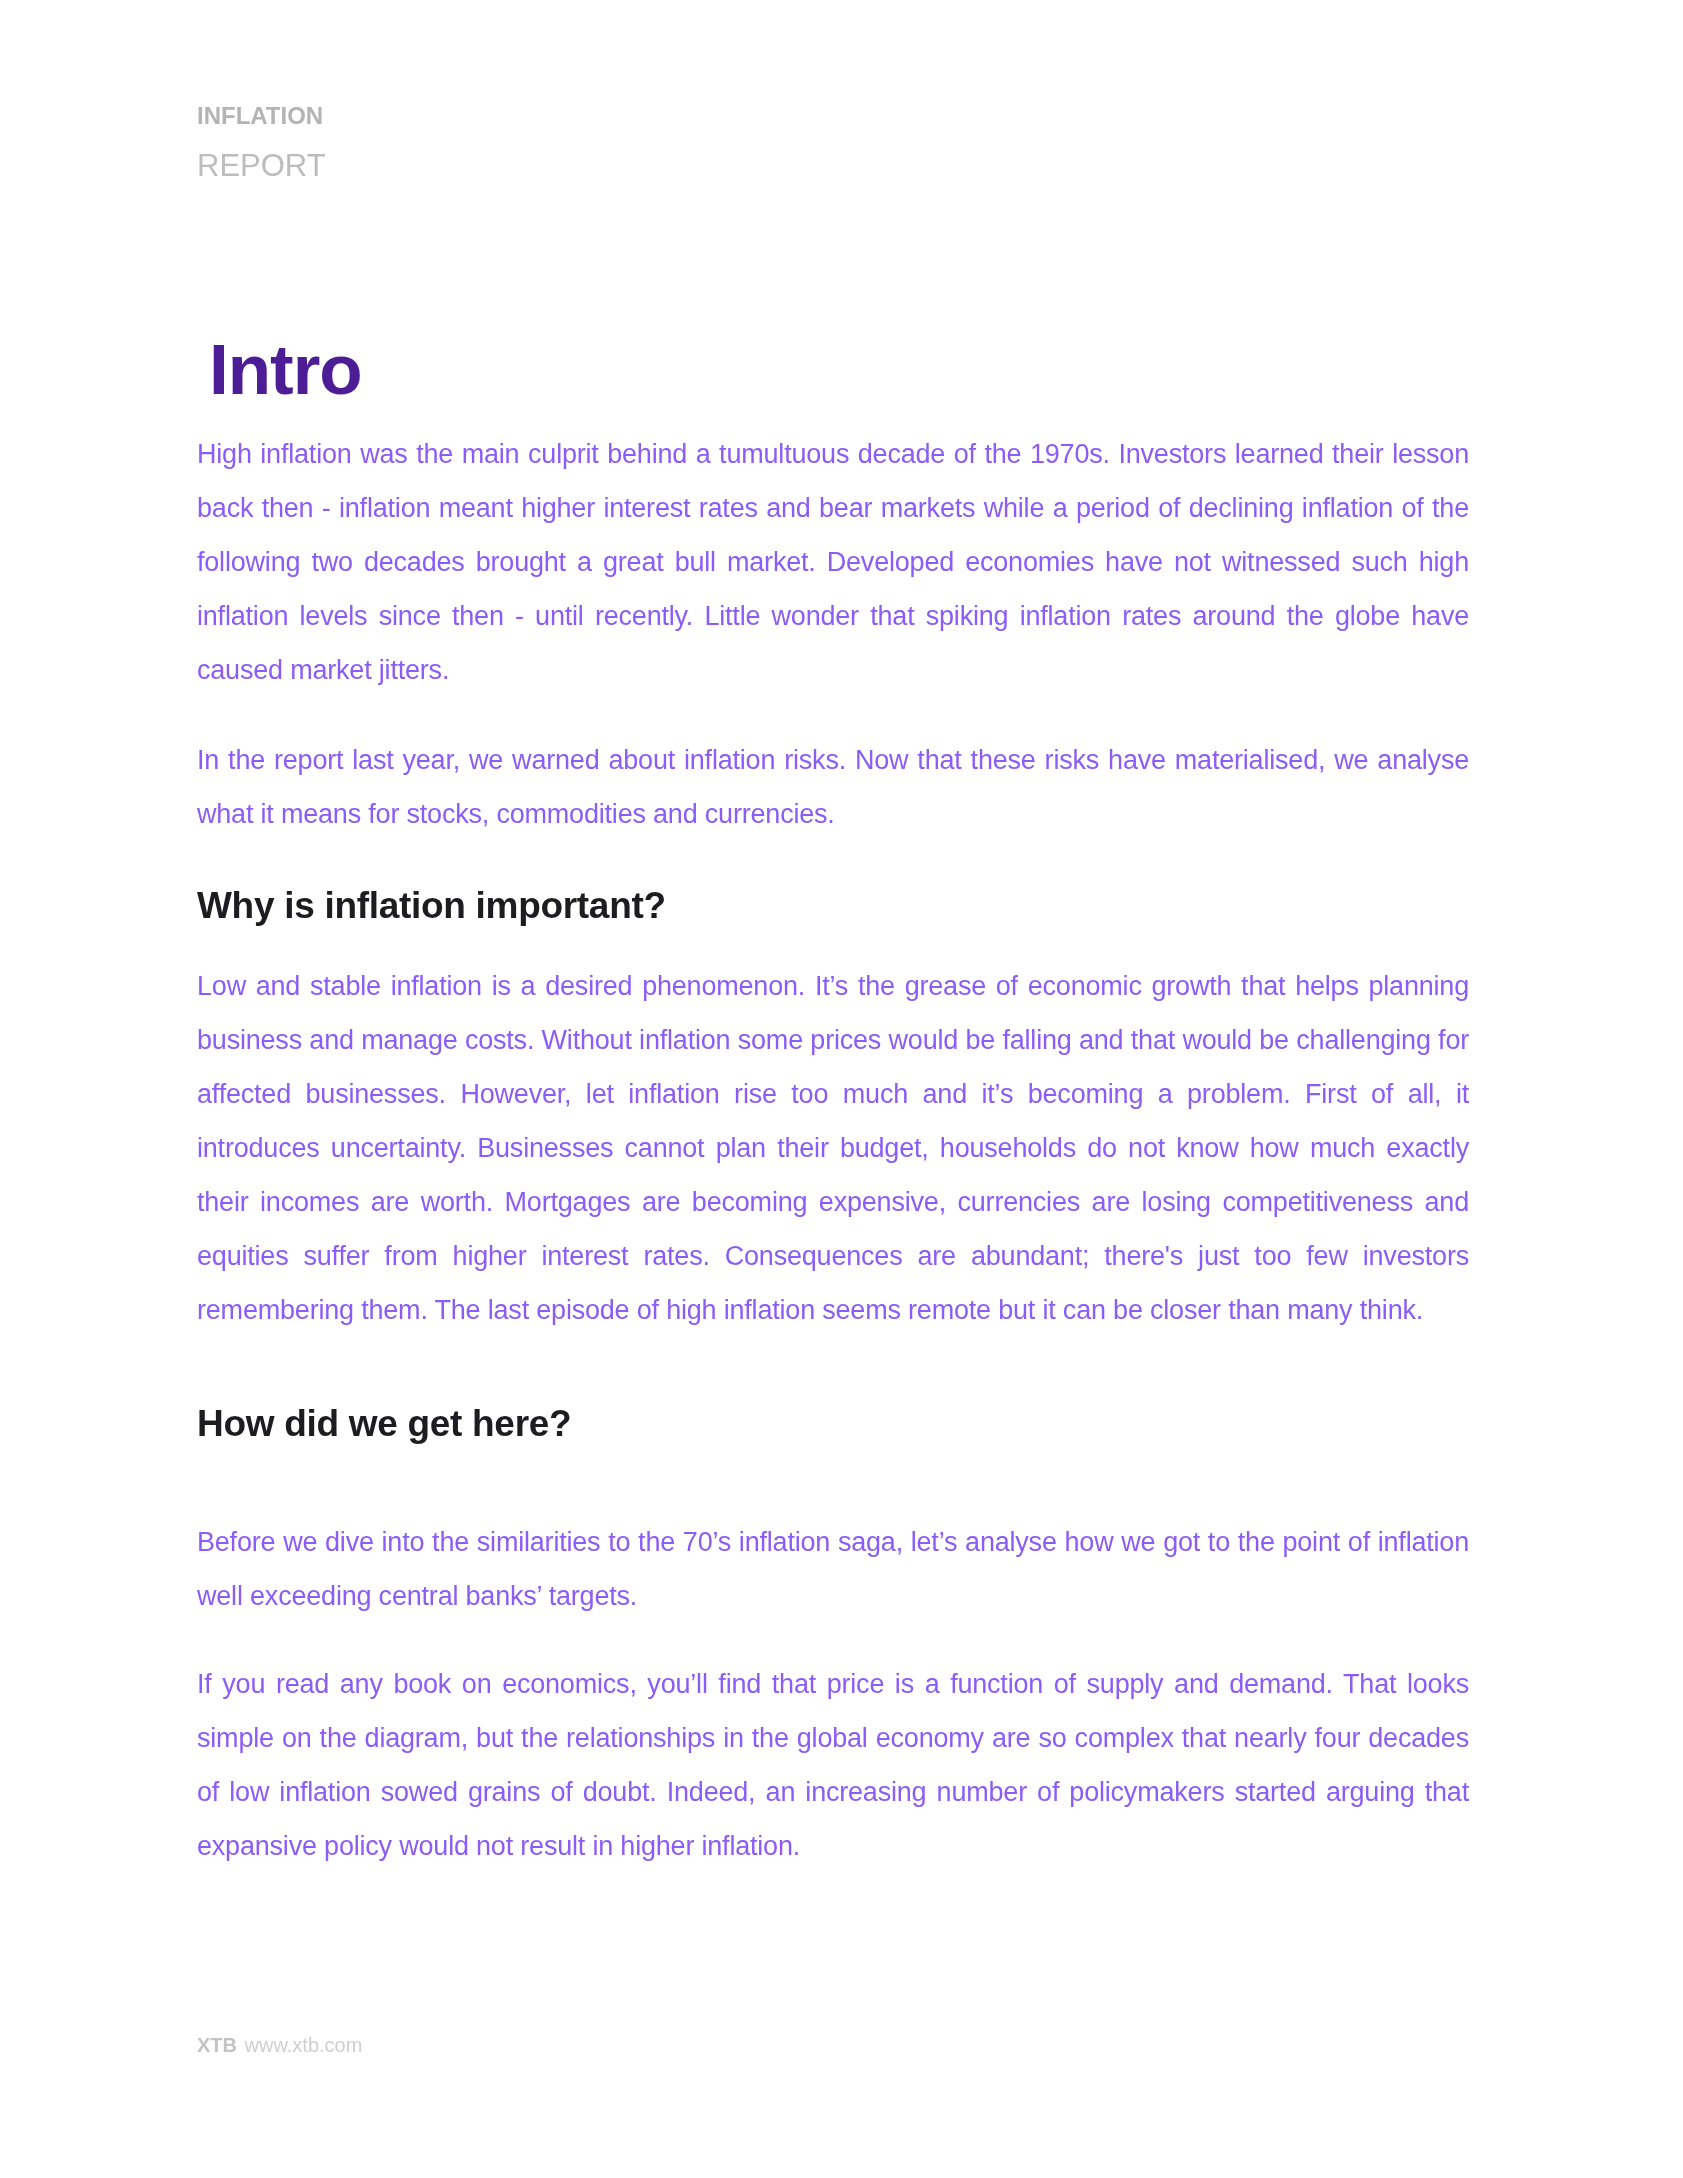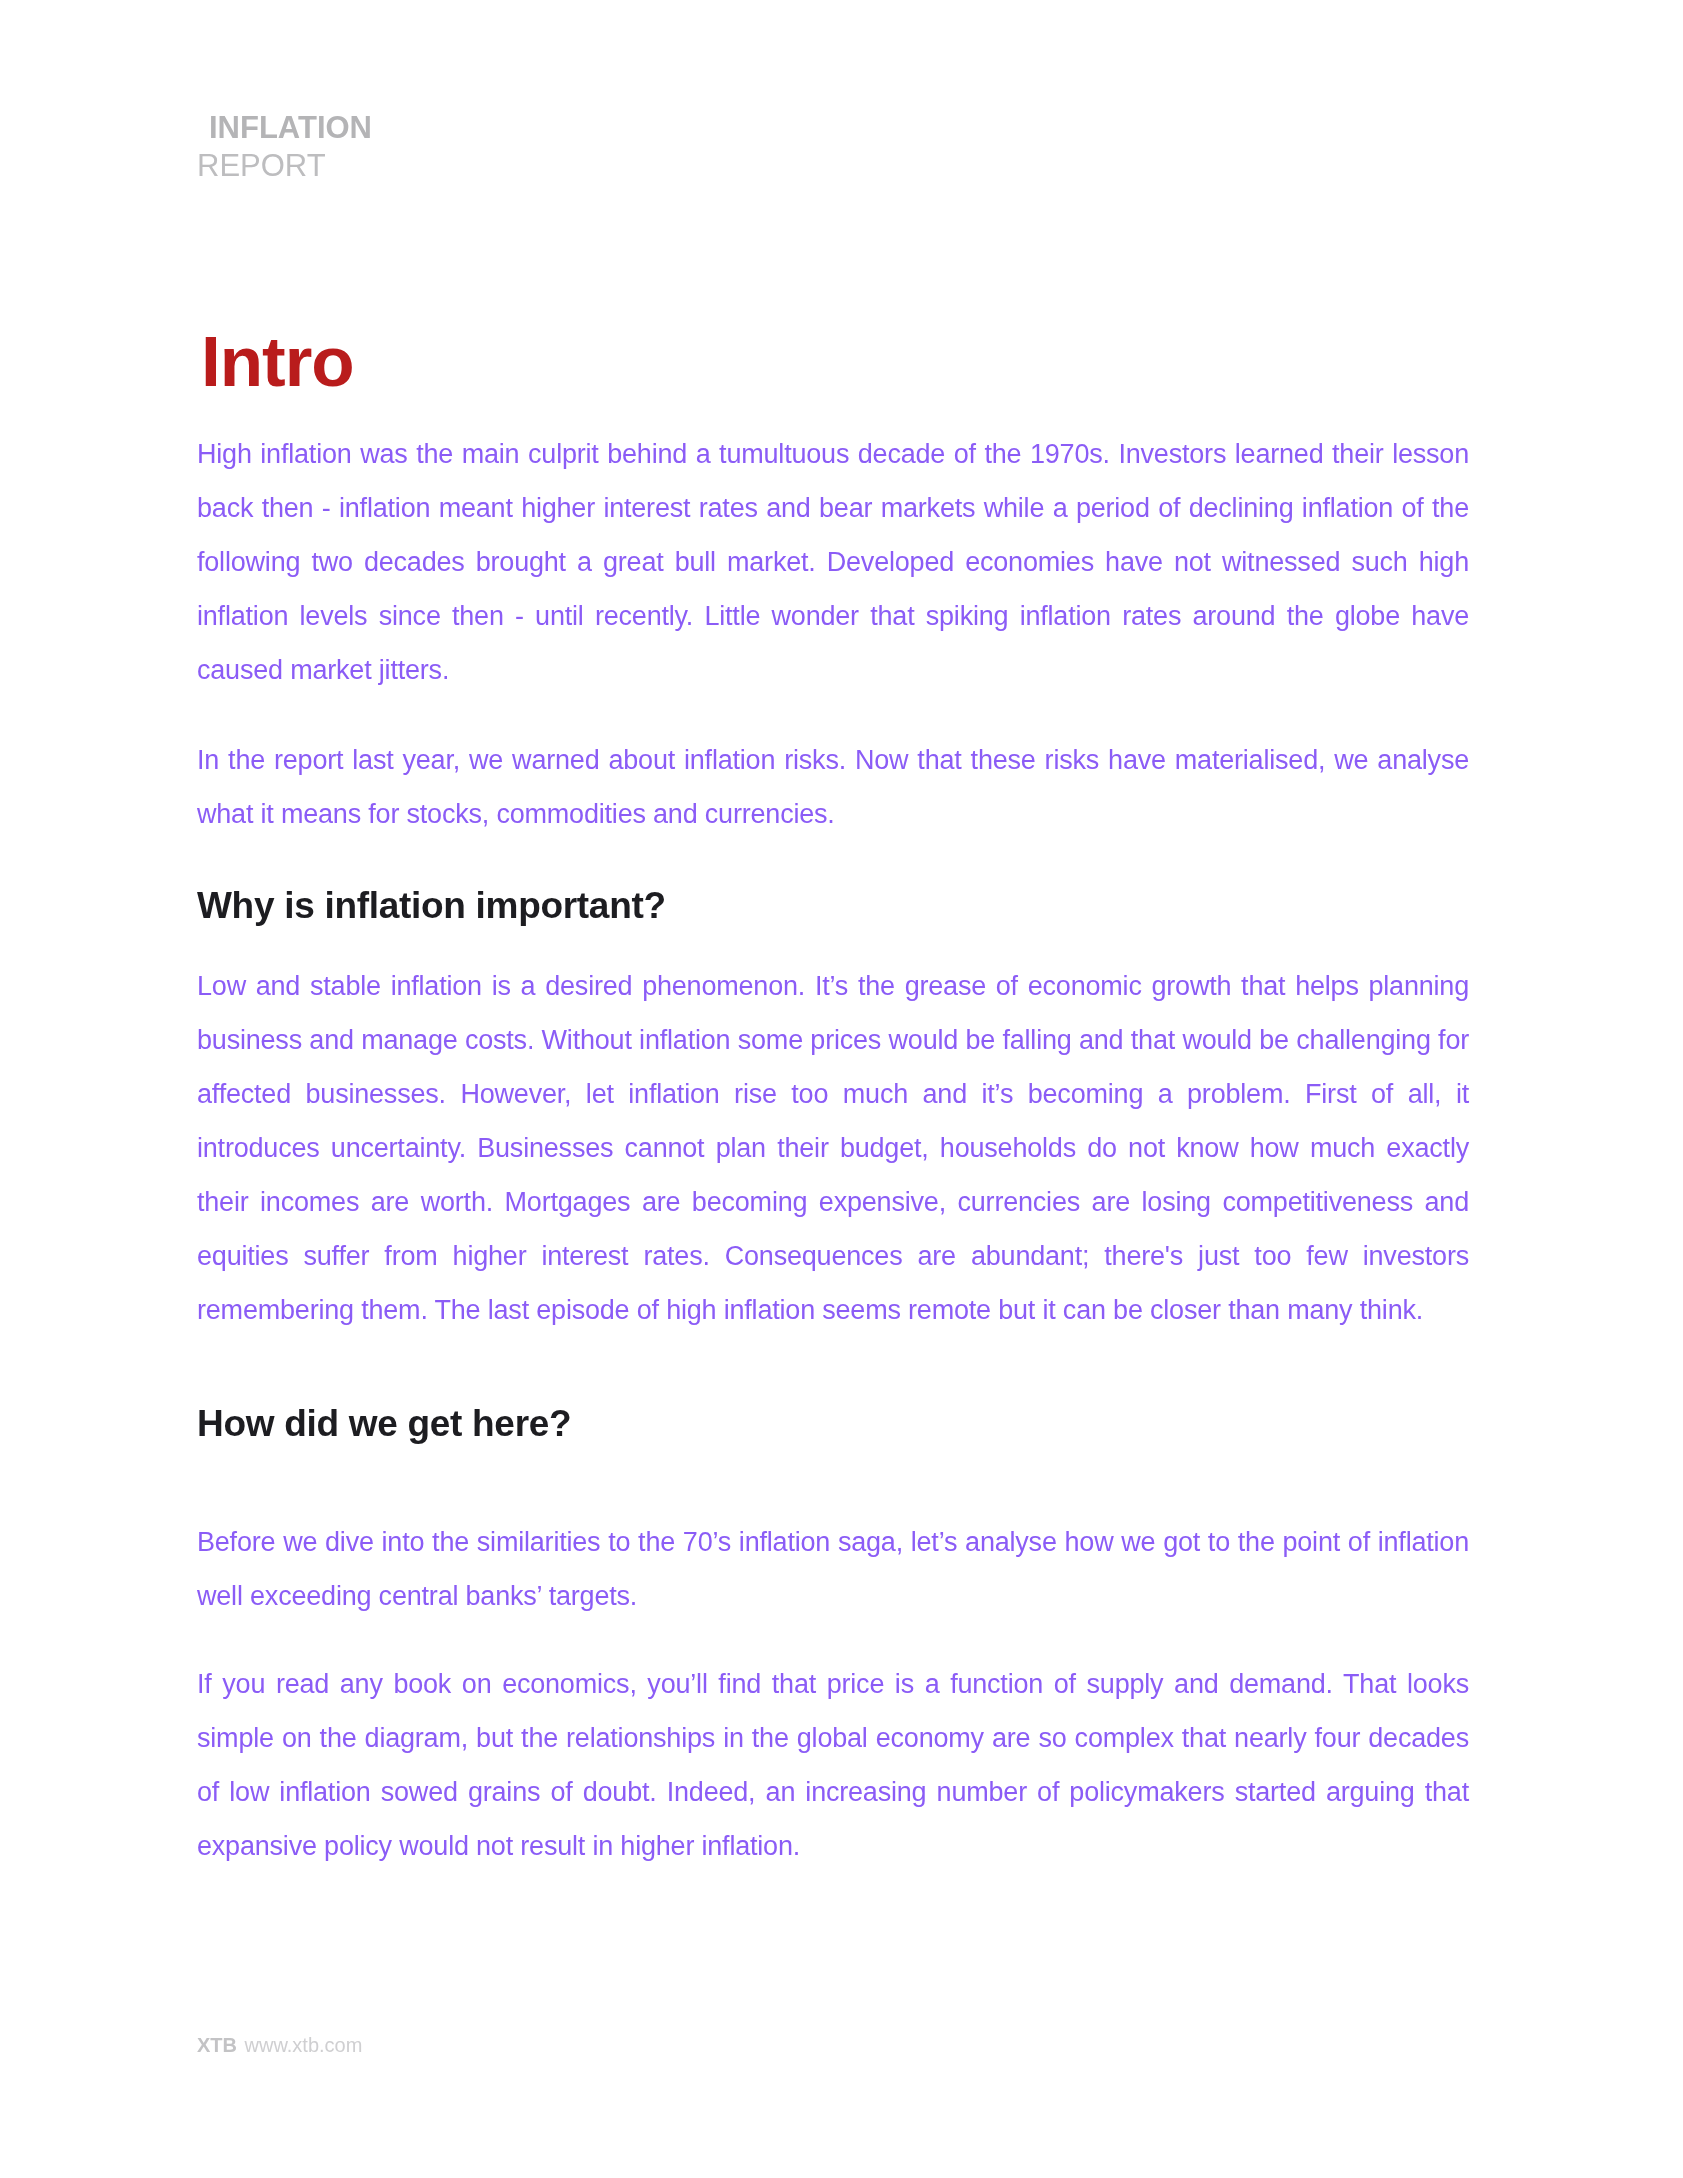--- a/index.html
+++ b/index.html
@@ -11,42 +11,42 @@
       width: 1683px;
       height: 2178px;
       position: relative;
       overflow: hidden;
       font-family: "Liberation Sans", sans-serif;
       color: #1d1d21;
     }
     .abs { position: absolute; left: 197px; }
     .header-title {
       top: 99px;
-      font-size: 31px;
+      font-size: 24px;
       line-height: 34px;
       font-weight: bold;
       color: #b4b4b6;
       letter-spacing: 0px;
-      margin: 12px;
+      margin: 0;
     }
     .header-subtitle {
       top: 149px;
       font-size: 31px;
       line-height: 34px;
       font-weight: normal;
       color: #bdbdbf;
       margin: 0;
     }
     .page-title {
       top: 318px;
       font-size: 71px;
       line-height: 79px;
       font-weight: bold;
-      color: #b91c1c;
-      margin: 4px;
+      color: #4c1d95;
+      margin: 12px;
       letter-spacing: -1px;
     }
     .section-heading {
       font-size: 37px;
       line-height: 44px;
       font-weight: bold;
       color: #1d1d21;
       margin: 0;
       letter-spacing: -0.3px;
     }

